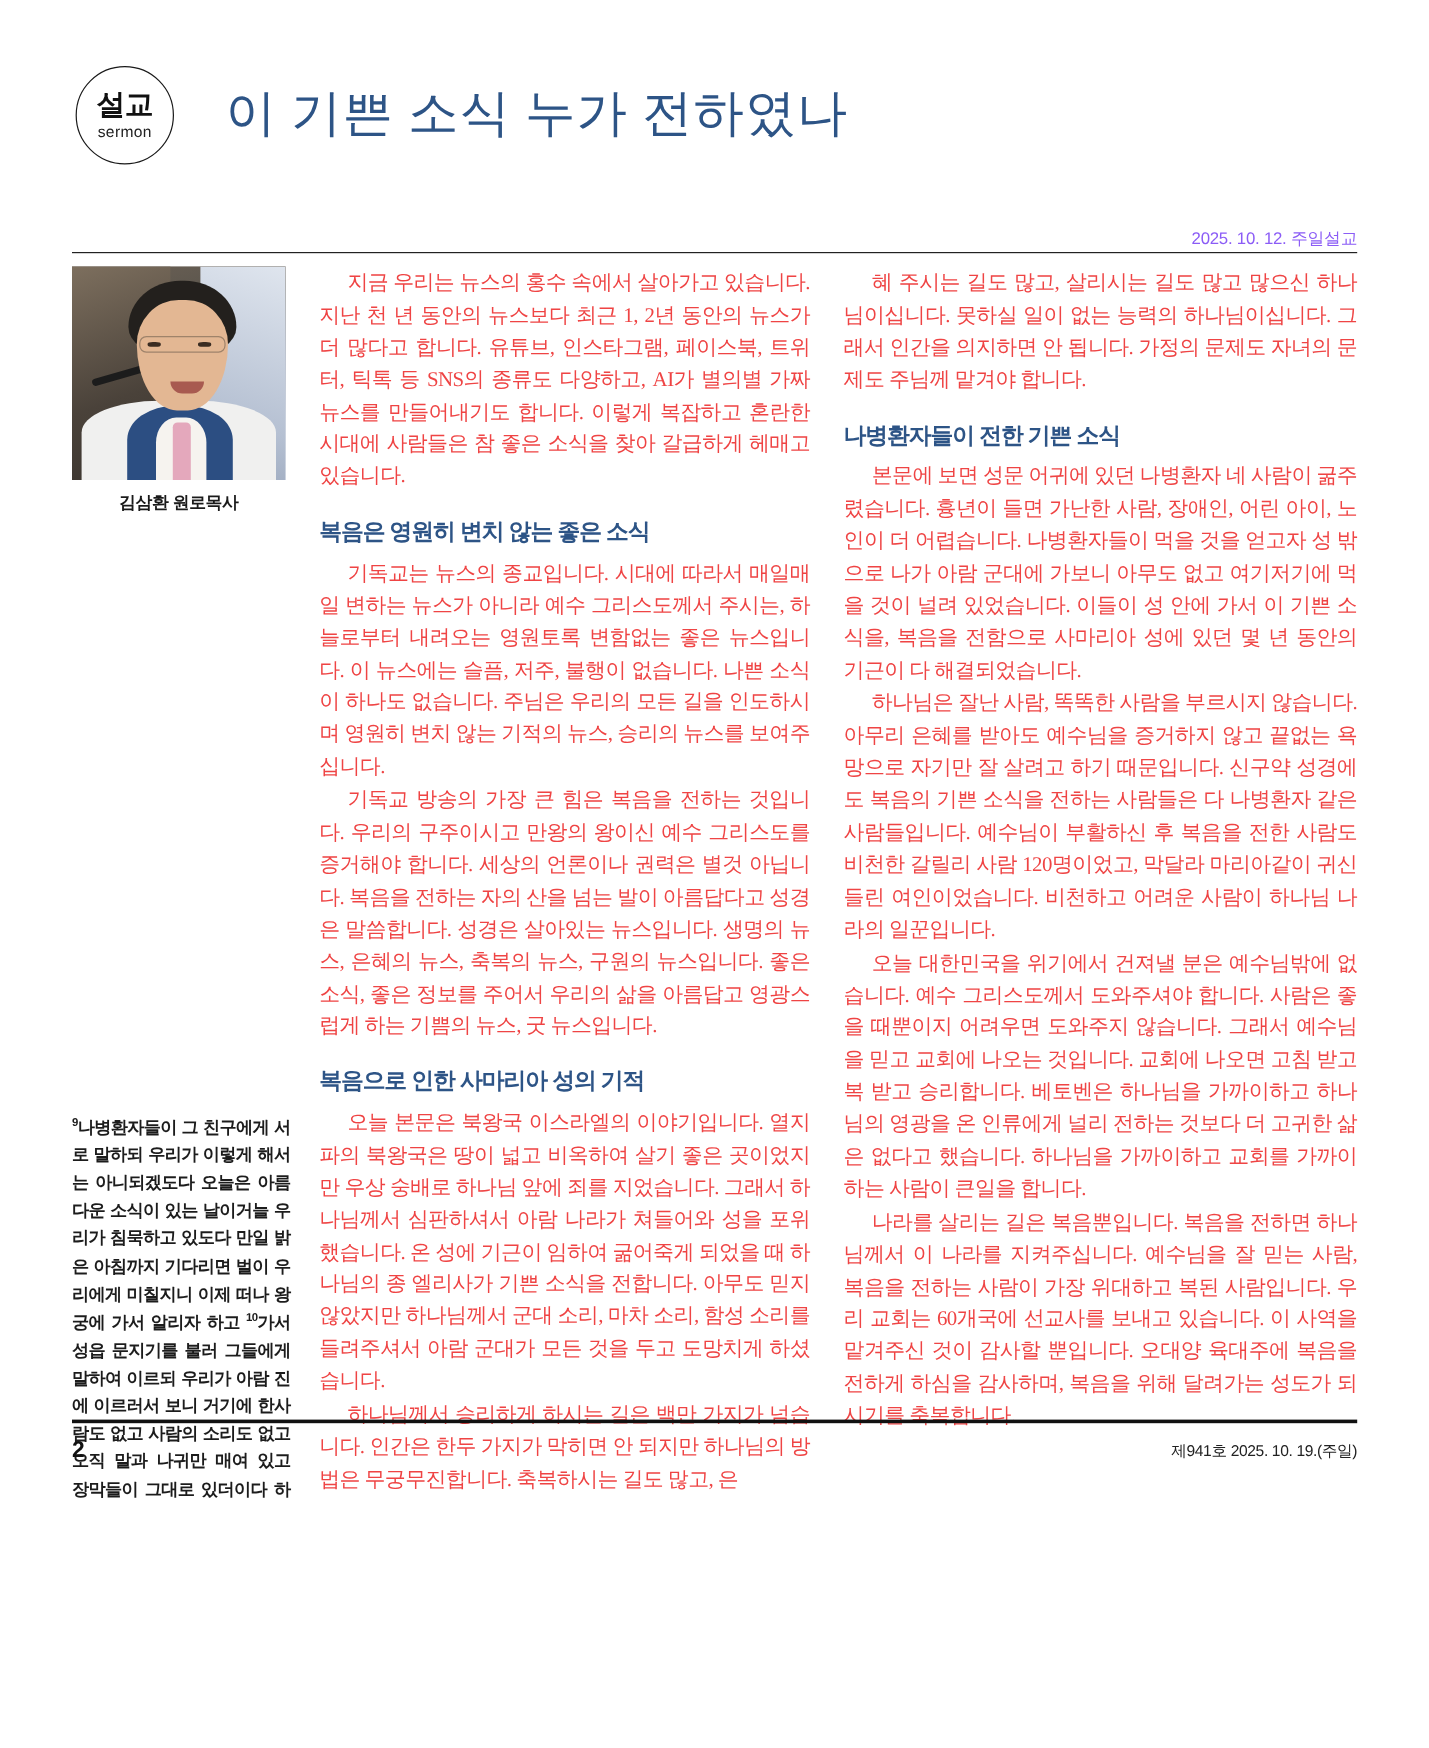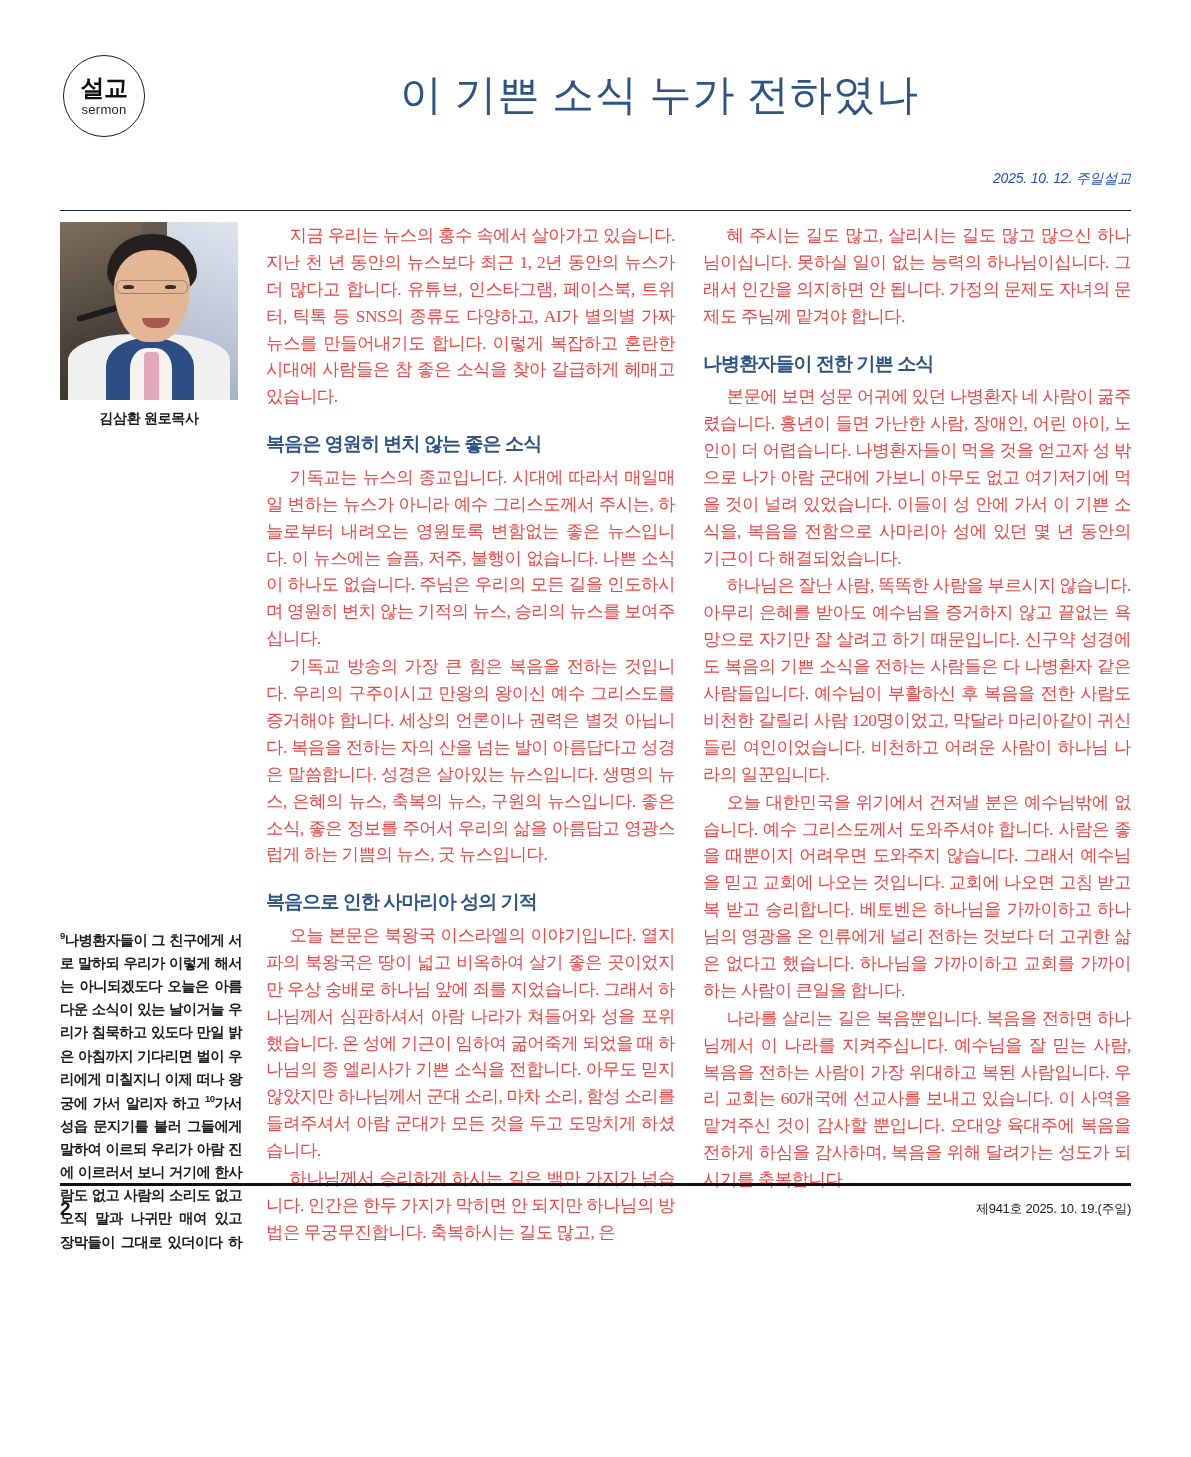--- a/index.html
+++ b/index.html
@@ -55,21 +55,20 @@
     color: #222;
     margin-top: 3px;
     letter-spacing: 0.3px;
   }
 
   .title-block {
     position: absolute;
     left: 188px;
     right: 60px;
     top: 70px;
-    text-align: center;
   }
   .main-title {
     font-family: "Liberation Serif", "DejaVu Serif", serif;
     font-size: 42px;
     font-weight: normal;
     color: #2d5486;
     letter-spacing: 1px;
     line-height: 1.2;
   }
   .sub-title {
@@ -77,26 +76,25 @@
     font-family: "Liberation Sans", "DejaVu Sans", sans-serif;
     font-size: 20px;
     font-weight: bold;
     color: #111;
     letter-spacing: -0.3px;
   }
 
   .date-line {
     position: absolute;
     right: 60px;
-    top: 170px;
+    top: 190px;
     font-family: "Liberation Sans", "DejaVu Sans", sans-serif;
     font-size: 14px;
-    color: #1d4ed8;
+    color: #8b5cf6;
     letter-spacing: -0.2px;
-    font-style: italic;
   }
 
   .rule-top {
     position: absolute;
     left: 60px;
     right: 60px;
     top: 210px;
     border-top: 1.4px solid #222;
   }
 

